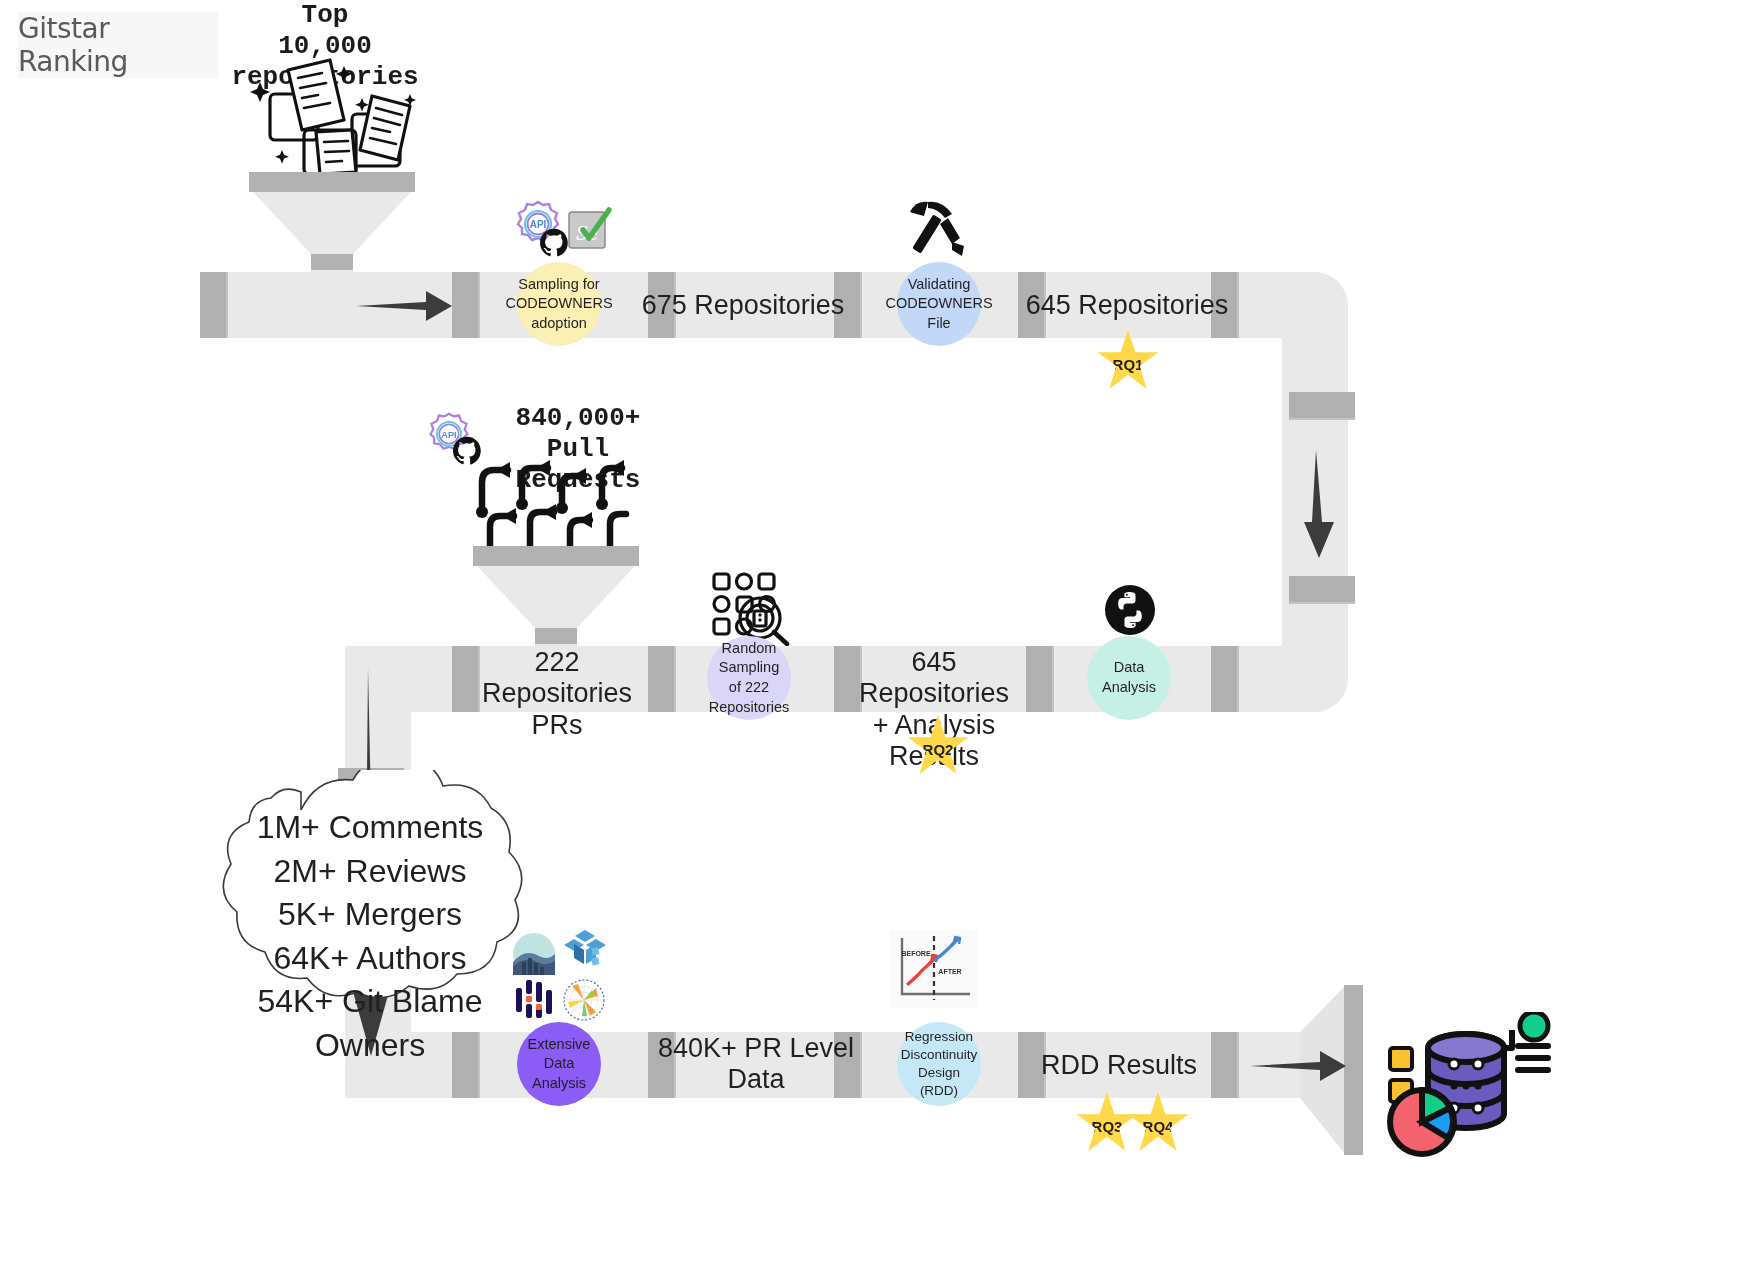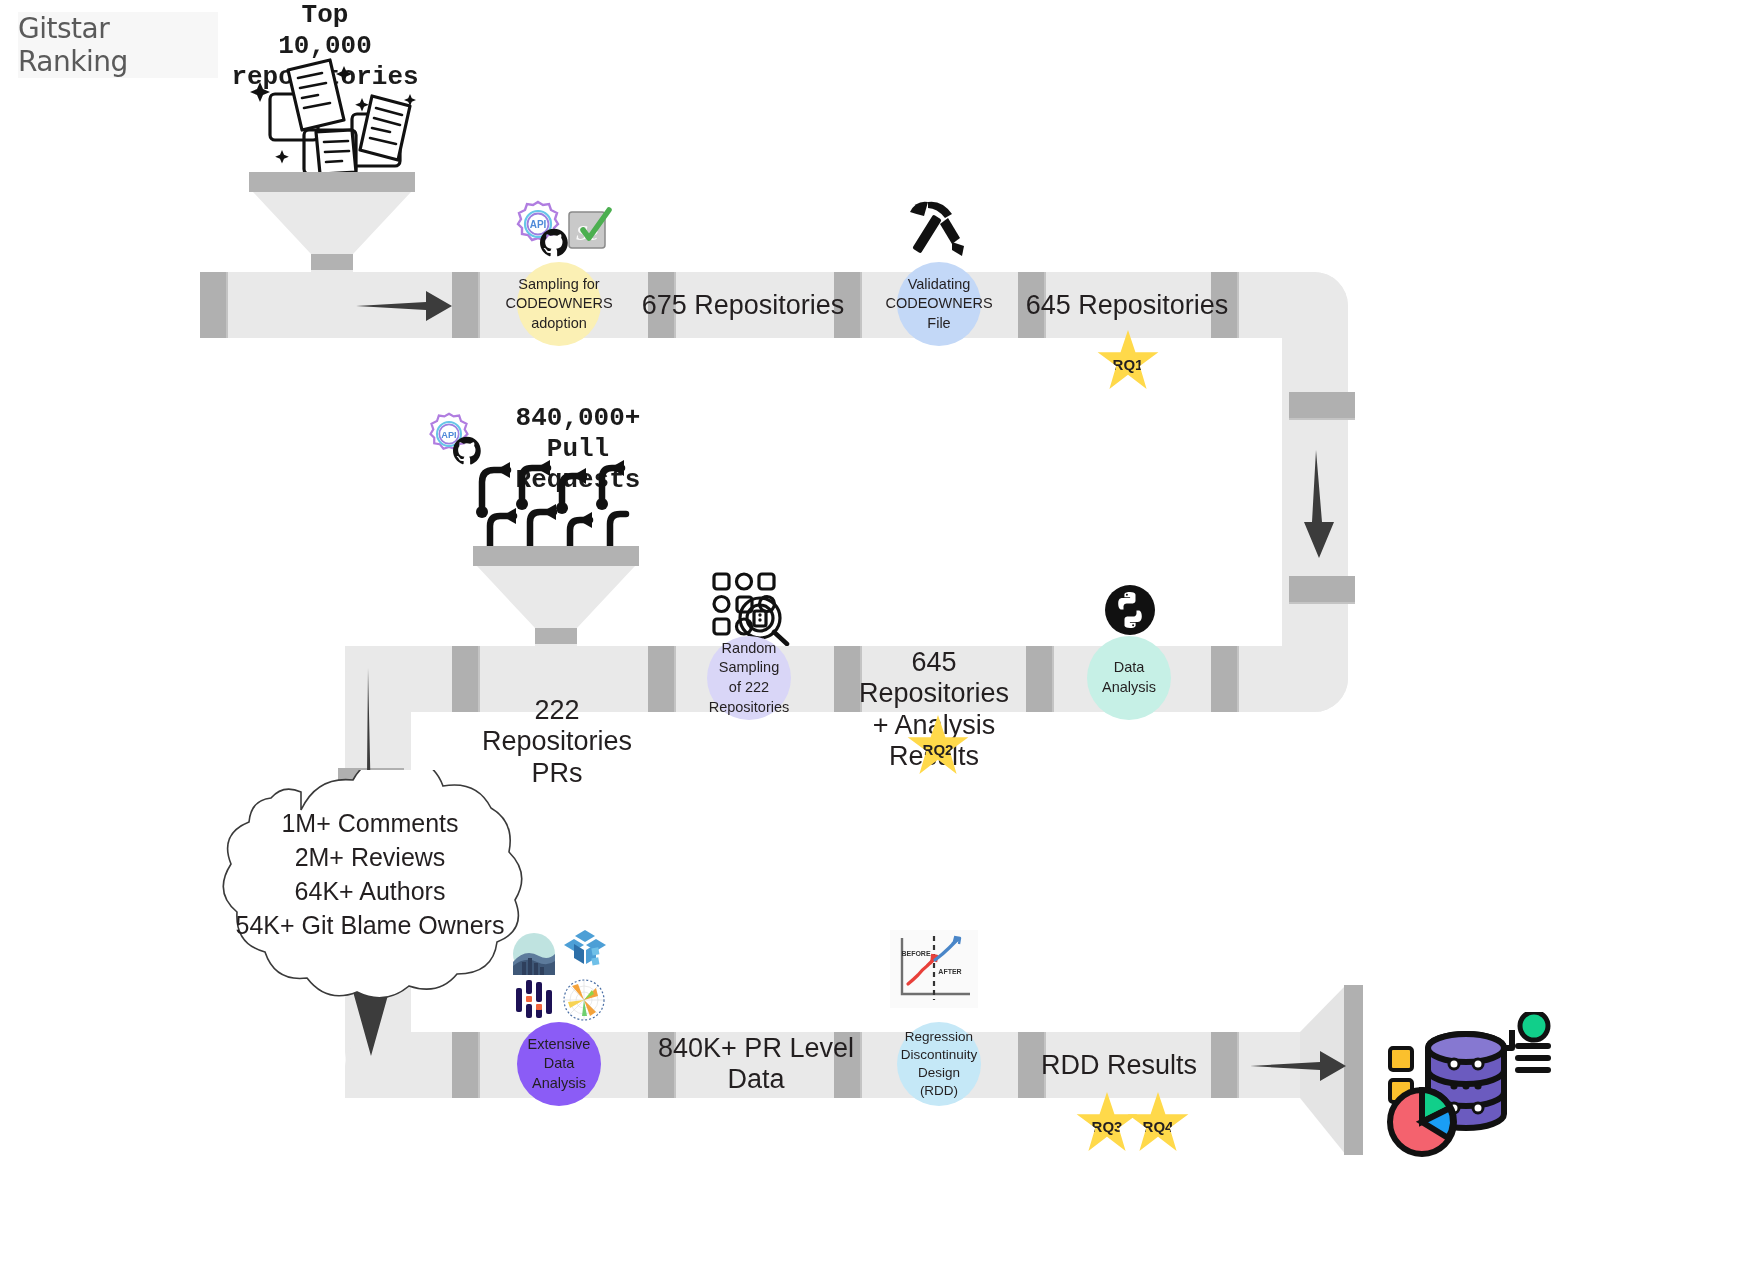--- a/index.html
+++ b/index.html
@@ -87,21 +87,21 @@
 
   
   .funnel-plate { position: absolute; background: #b2b2b2; }
   .funnel-neck  { position: absolute; background: #e9e9e9; }
   .funnel-ring  { position: absolute; background: #b2b2b2; }
 
   
   .cloud-text {
     position: absolute;
     text-align: center;
-    font-size: 25px;
+    font-size: 32px;
     line-height: 1.36;
     color: #231f20;
     z-index: 6;
   }
   svg { display: block; }
 </style>
 </head>
 <body>
 
 <div class="pipe pipe-round-tr" style="left:200px; top:272px; width:1148px; height:66px;"></div>
@@ -389,21 +389,21 @@
 <div class="bubble" style="left:517px; top:1022px; width:84px; height:84px; background:#8b5cf6; white-space:pre-line;">Extensive
 Data Analysis</div>
 <div class="bubble" style="left:897px; top:1022px; width:84px; height:84px; background:#c5e8f7; white-space:pre-line; font-size:13.5px;">Regression
 Discontinuity
 Design
 (RDD)</div>
 
 <div class="pipe-label" style="left:636px; top:290px; width:214px;">675 Repositories</div>
 <div class="pipe-label" style="left:1020px; top:290px; width:214px;">645 Repositories</div>
 
-<div class="pipe-label" style="left:462px; top:647px; width:190px; white-space:pre-line;margin-top:48px;">222 Repositories
+<div class="pipe-label" style="left:462px; top:647px; width:190px; white-space:pre-line;">222 Repositories
 PRs</div>
 <div class="pipe-label" style="left:838px; top:647px; width:192px; white-space:pre-line;">645 Repositories
 + Analysis Results</div>
 
 <div class="pipe-label" style="left:656px; top:1033px; width:200px; white-space:pre-line;">840K+ PR Level
 Data</div>
 <div class="pipe-label" style="left:1024px; top:1050px; width:190px;">RDD Results</div>
 
 <div class="star" style="left:1097px; top:330px;">
   <span>RQ1</span>
@@ -417,20 +417,21 @@
 <div class="star" style="left:1127px; top:1092px;">
   <span>RQ4</span>
 </div>
 
 <svg class="abs" style="left:205px; top:770px; z-index:5;" width="330" height="228" viewBox="0 0 330 228">
   <path d="M96 40 q16 -34 52 -30 q14 -26 46 -24 q34 2 44 30 q34 -6 48 22 q24 14 18 44 q22 22 6 48 q12 30 -18 42 q-4 32 -40 32 q-18 22 -48 12 q-24 20 -52 6 q-30 12 -50 -14 q-32 4 -42 -26 q-30 -8 -28 -40 q-24 -20 -6 -48 q-12 -30 18 -42 q2 -22 22 -24 q12 -14 30 -6 z" fill="#ffffff" stroke="#3a3a3a" stroke-width="1.6"></path>
 </svg>
 <div class="cloud-text" style="left:215px; top:806px; width:310px;">
   <div>1M+ Comments</div>
   <div>2M+ Reviews</div>
+  <div>5K+ Mergers</div>
   <div>64K+ Authors</div>
   <div>54K+ Git Blame Owners</div>
 </div>
 
 <svg class="abs" style="left:1376px; top:1012px;" width="180" height="148" viewBox="0 0 180 148">
   <g stroke="#111" stroke-width="6" stroke-linecap="round">
     <path d="M142 34 H172" fill="none"></path>
     <path d="M142 46 H172" fill="none"></path>
     <path d="M142 58 H172" fill="none"></path>
   </g>

